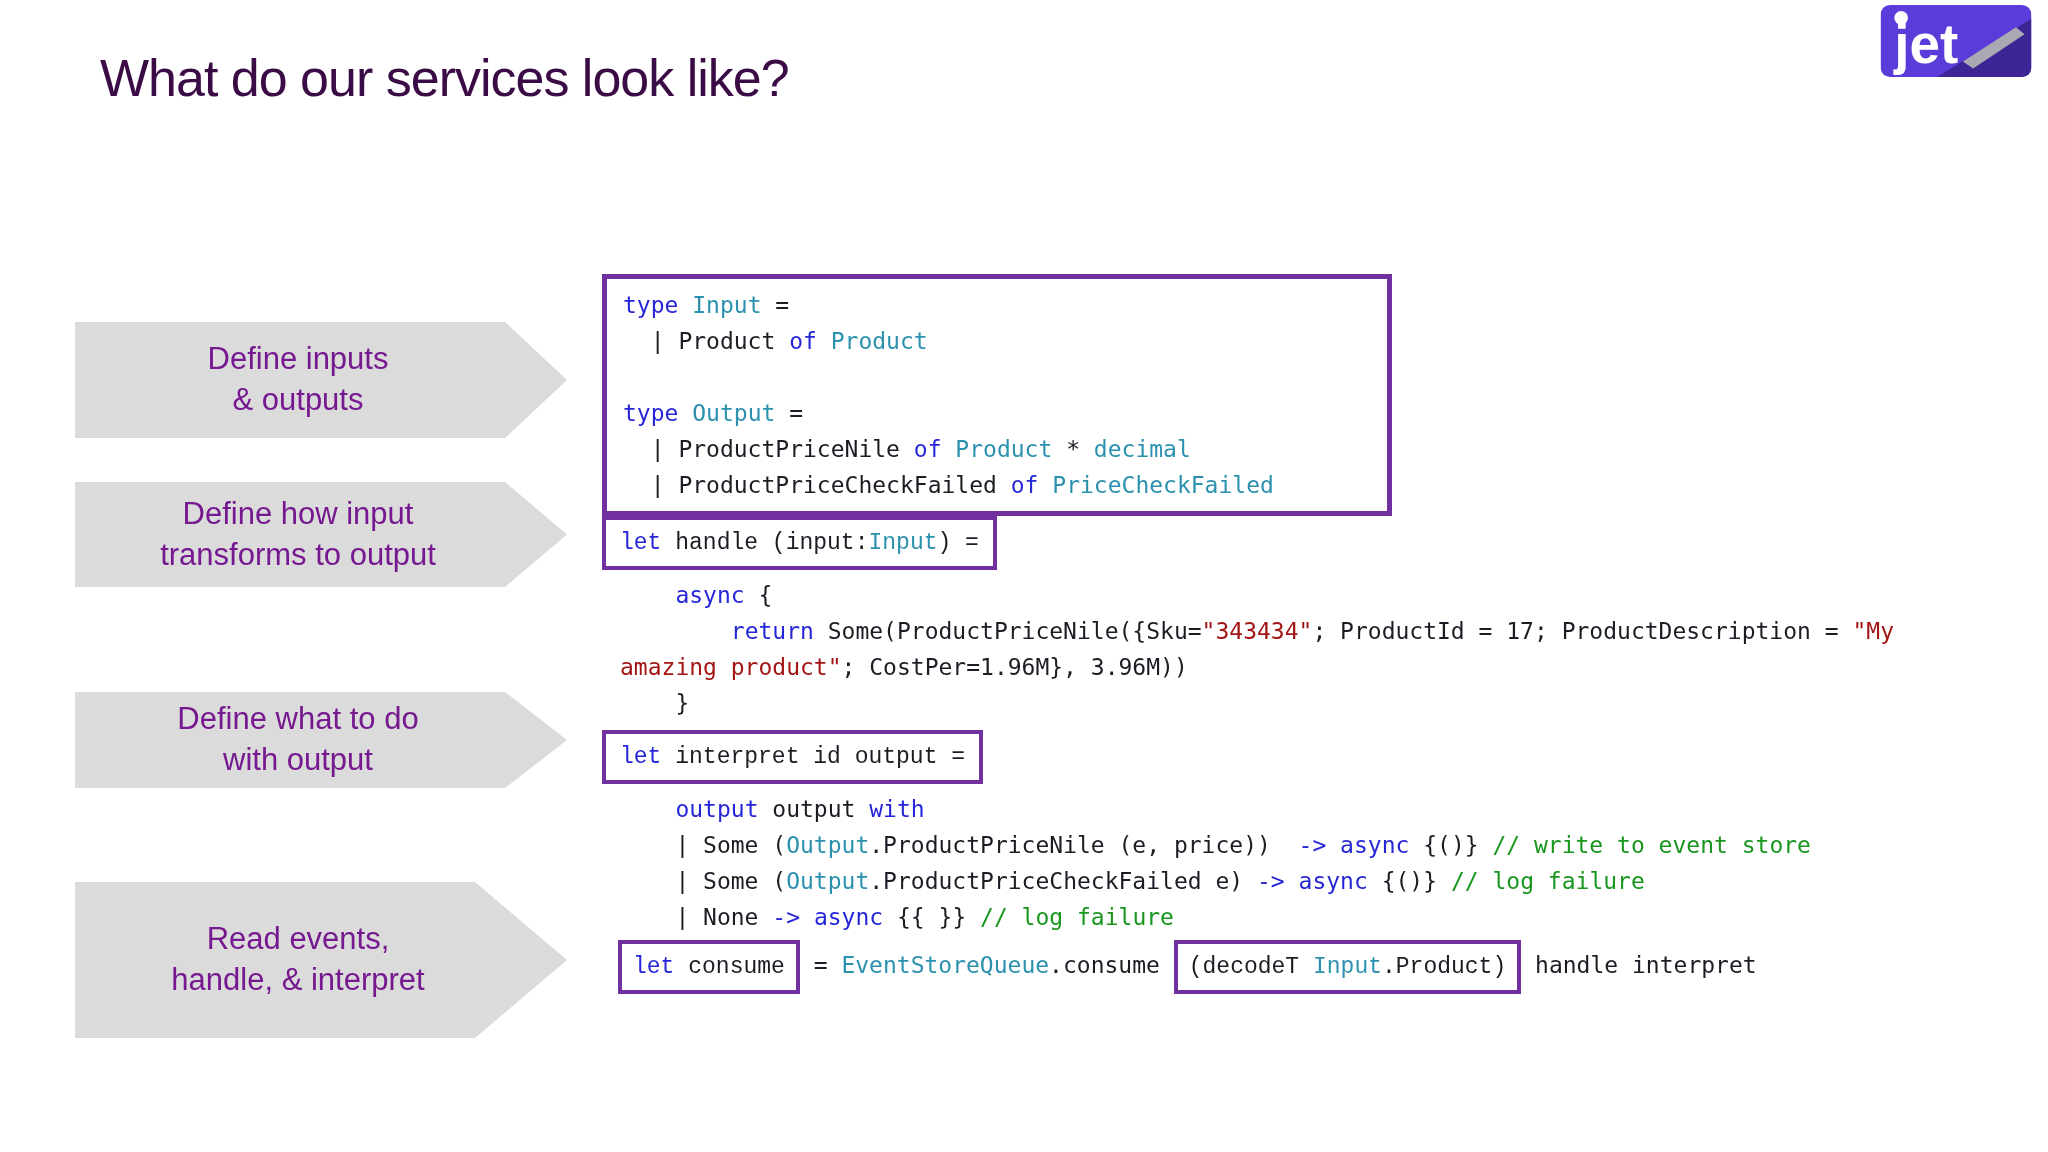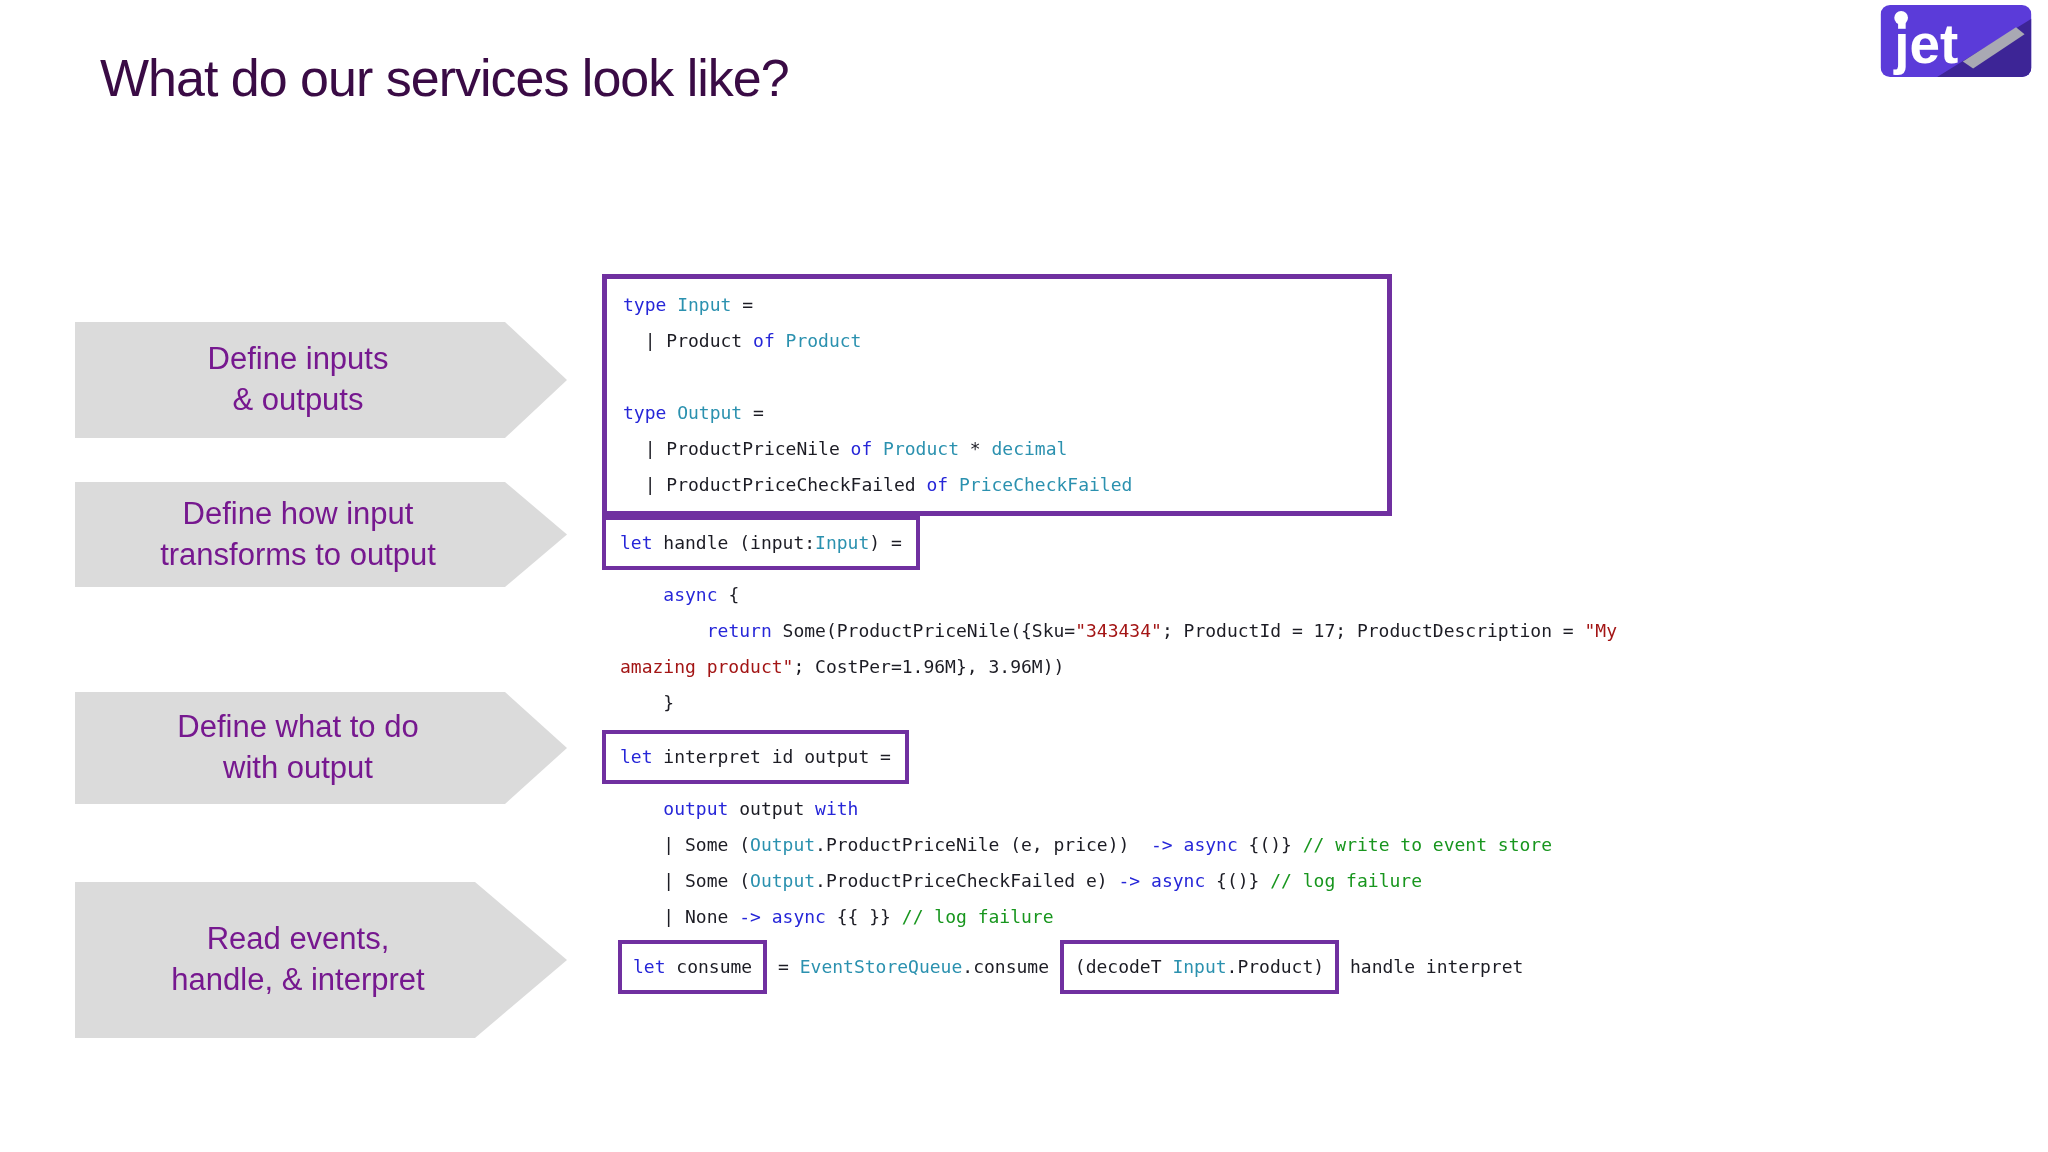--- a/index.html
+++ b/index.html
@@ -32,50 +32,51 @@
     background:var(--arrow_fill);
     clip-path:polygon(0 0, calc(100% - 62px) 0, 100% 50%, calc(100% - 62px) 100%, 0 100%);
     display:flex;flex-direction:column;align-items:center;justify-content:center;
     text-align:center;
     color:var(--arrow_text);
     font-size:31px;line-height:1.32;
     padding-right:46px;box-sizing:border-box;
   }
   .arrow-1{left:75px;top:322px;width:492px;height:116px;}
   .arrow-2{left:75px;top:482px;width:492px;height:105px;}
-  .arrow-3{left:75px;top:692px;width:492px;height:112px;}
+  .arrow-3{left:75px;top:692px;width:492px;height:96px;}
   .arrow-4{left:75px;top:882px;width:492px;height:156px;
            clip-path:polygon(0 0, calc(100% - 92px) 0, 100% 50%, calc(100% - 92px) 100%, 0 100%);}
 
   
   .code-area{position:absolute;inset:0;}
   .code-block{
     position:absolute;
     font-family:"DejaVu Sans Mono","Liberation Mono",monospace;
-    font-size:18px;line-height:36px;
+    font-size:23px;line-height:36px;
     color:var(--pl);
   }
   .pos-1{left:602px;top:274px;width:790px;}
   .pos-2{left:602px;top:516px;}
   .pos-3{left:602px;top:730px;}
   .pos-4{left:618px;top:940px;}
 
   .code-block.outlined{
     border:5px solid var(--box);
     padding:8px 16px;
     box-sizing:border-box;
   }
   .code-row{white-space:pre;min-height:36px;padding-left:18px;}
   .code-block.outlined .code-row{padding-left:0;}
   .code-row.boxed-row{padding-left:0;}
   .inline-box{
     display:inline-block;
     border:4px solid var(--box);
     padding:5px 14px;
     margin-bottom:7px;
+    font-family:Liberation Mono, monospace;
   }
   .pos-4 .inline-box{margin-bottom:0;padding:5px 11px;}
 
   .tok-kw{color:var(--kw);}
   .tok-ty{color:var(--ty);}
   .tok-str{color:var(--str);}
   .tok-cm{color:var(--cm);}
   .tok-pl{color:var(--pl);}
 </style>
 </head>

